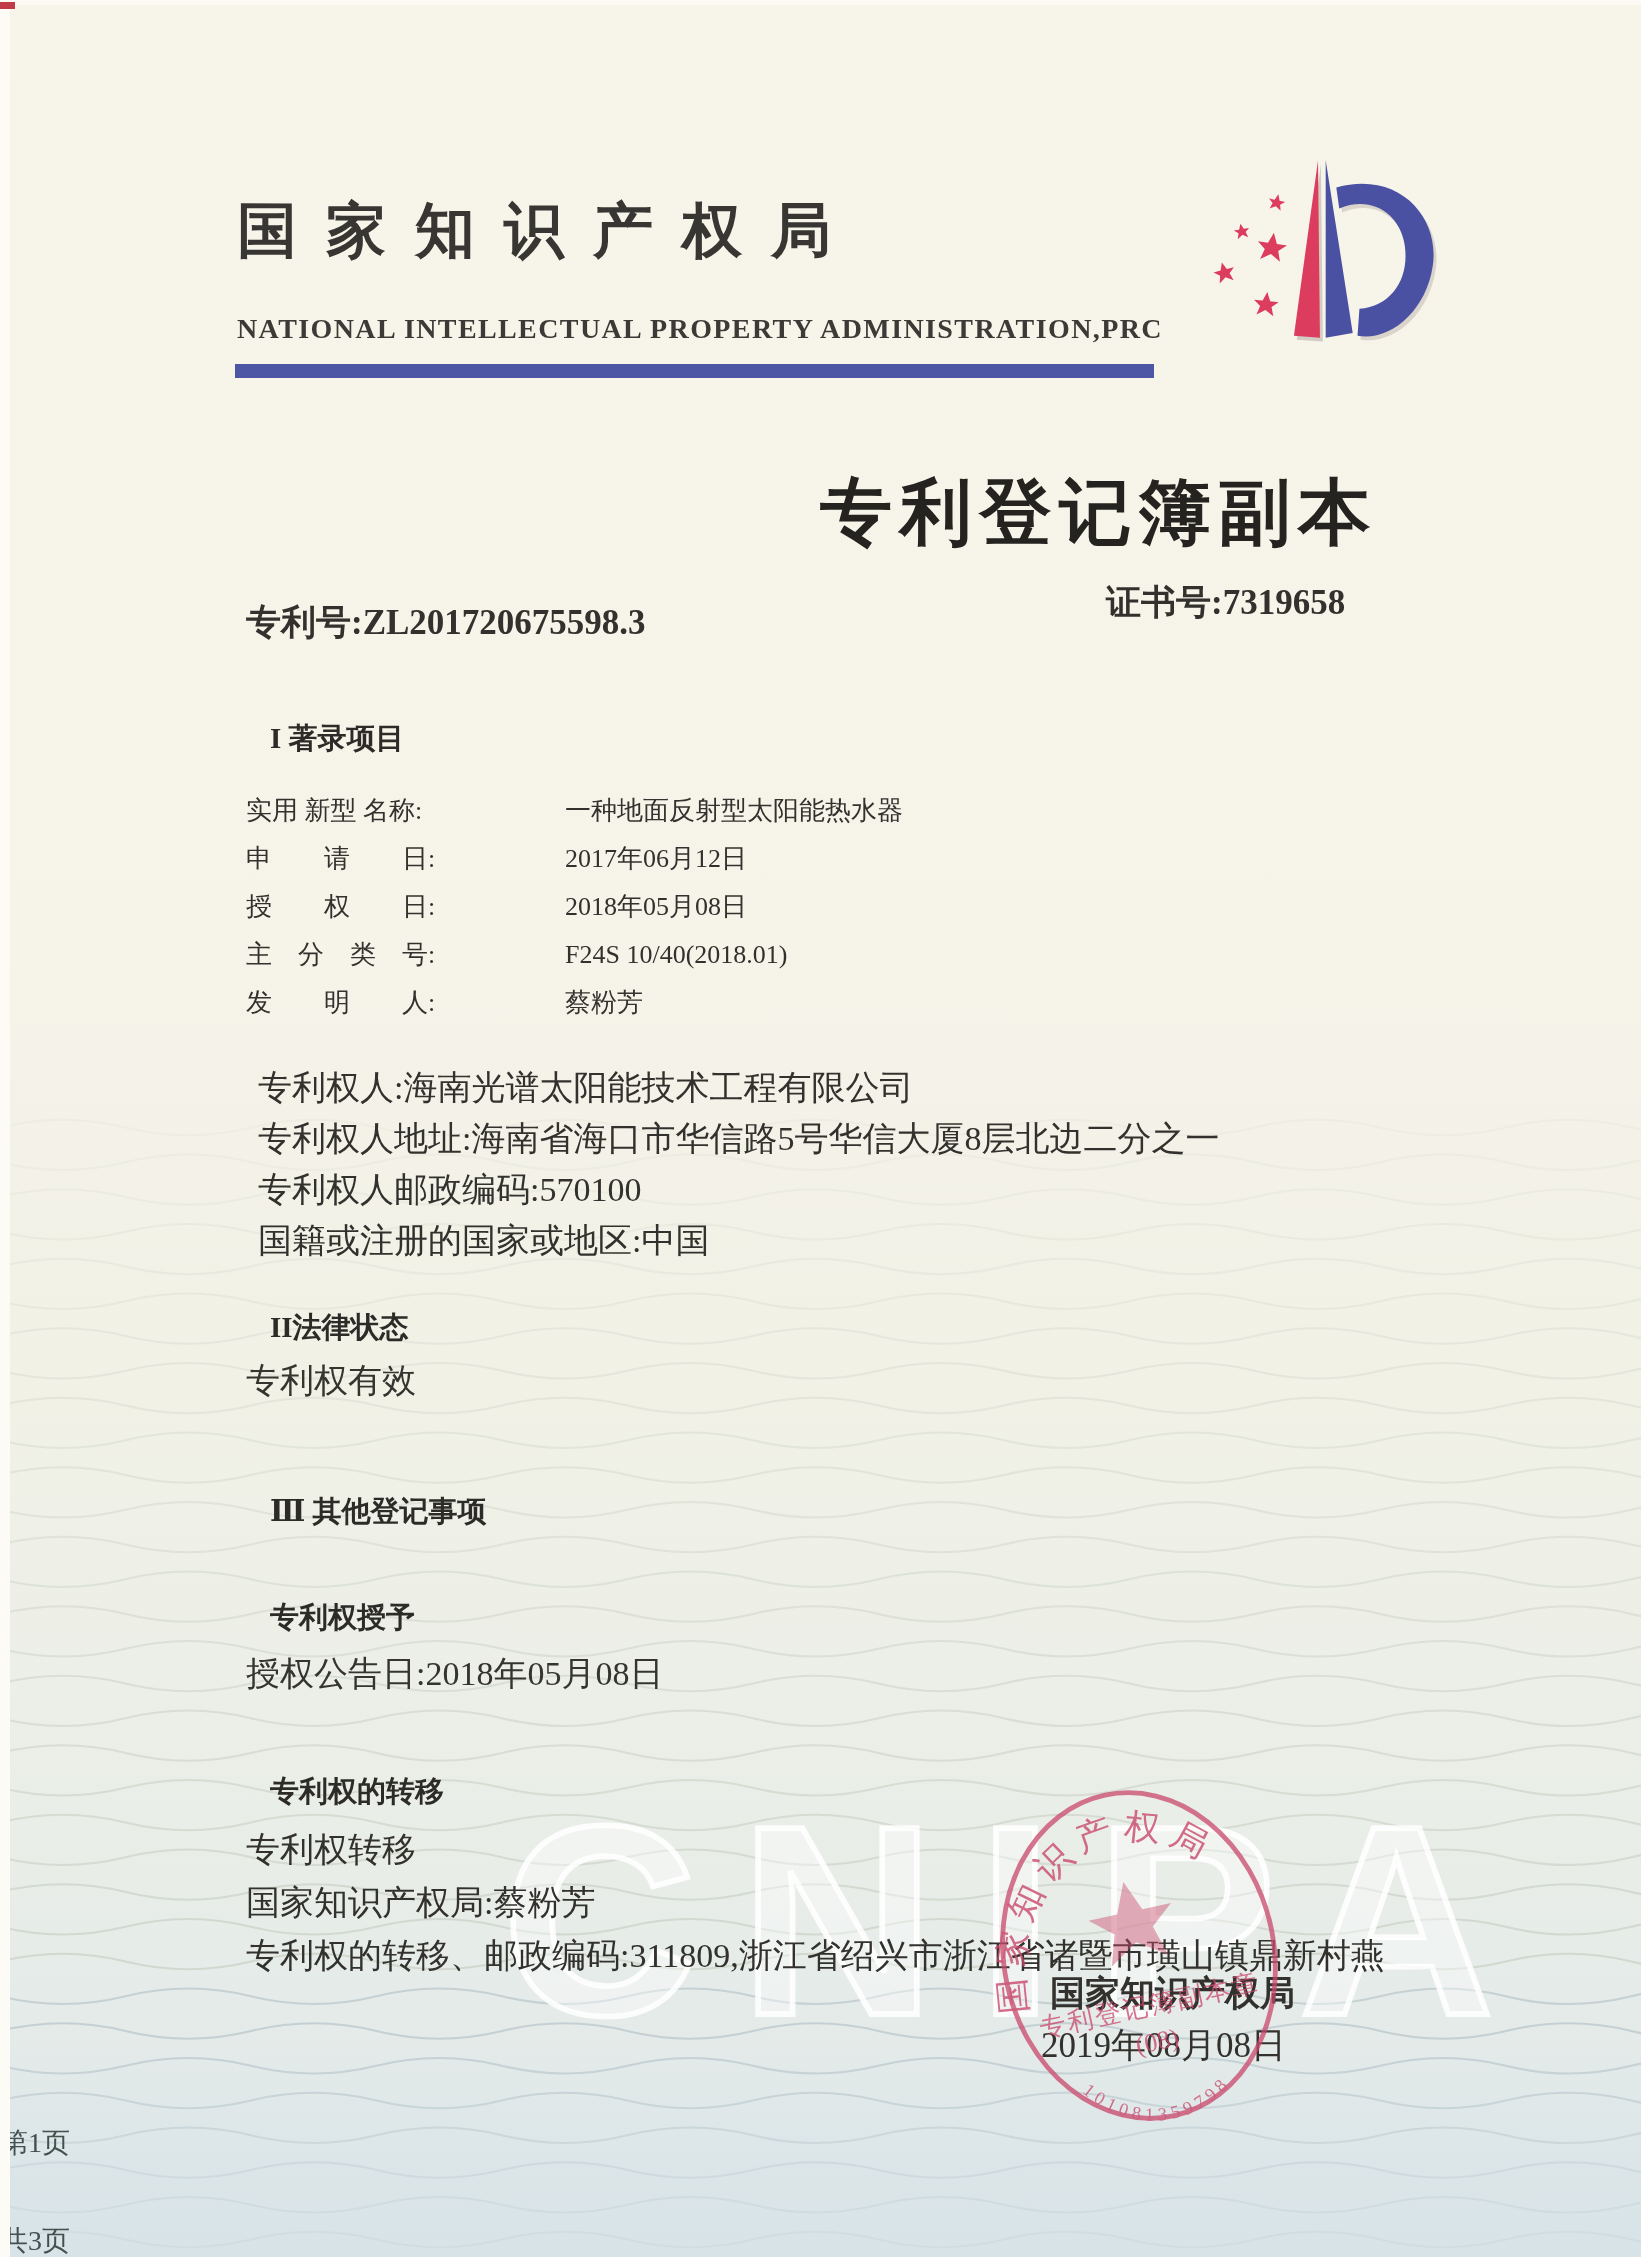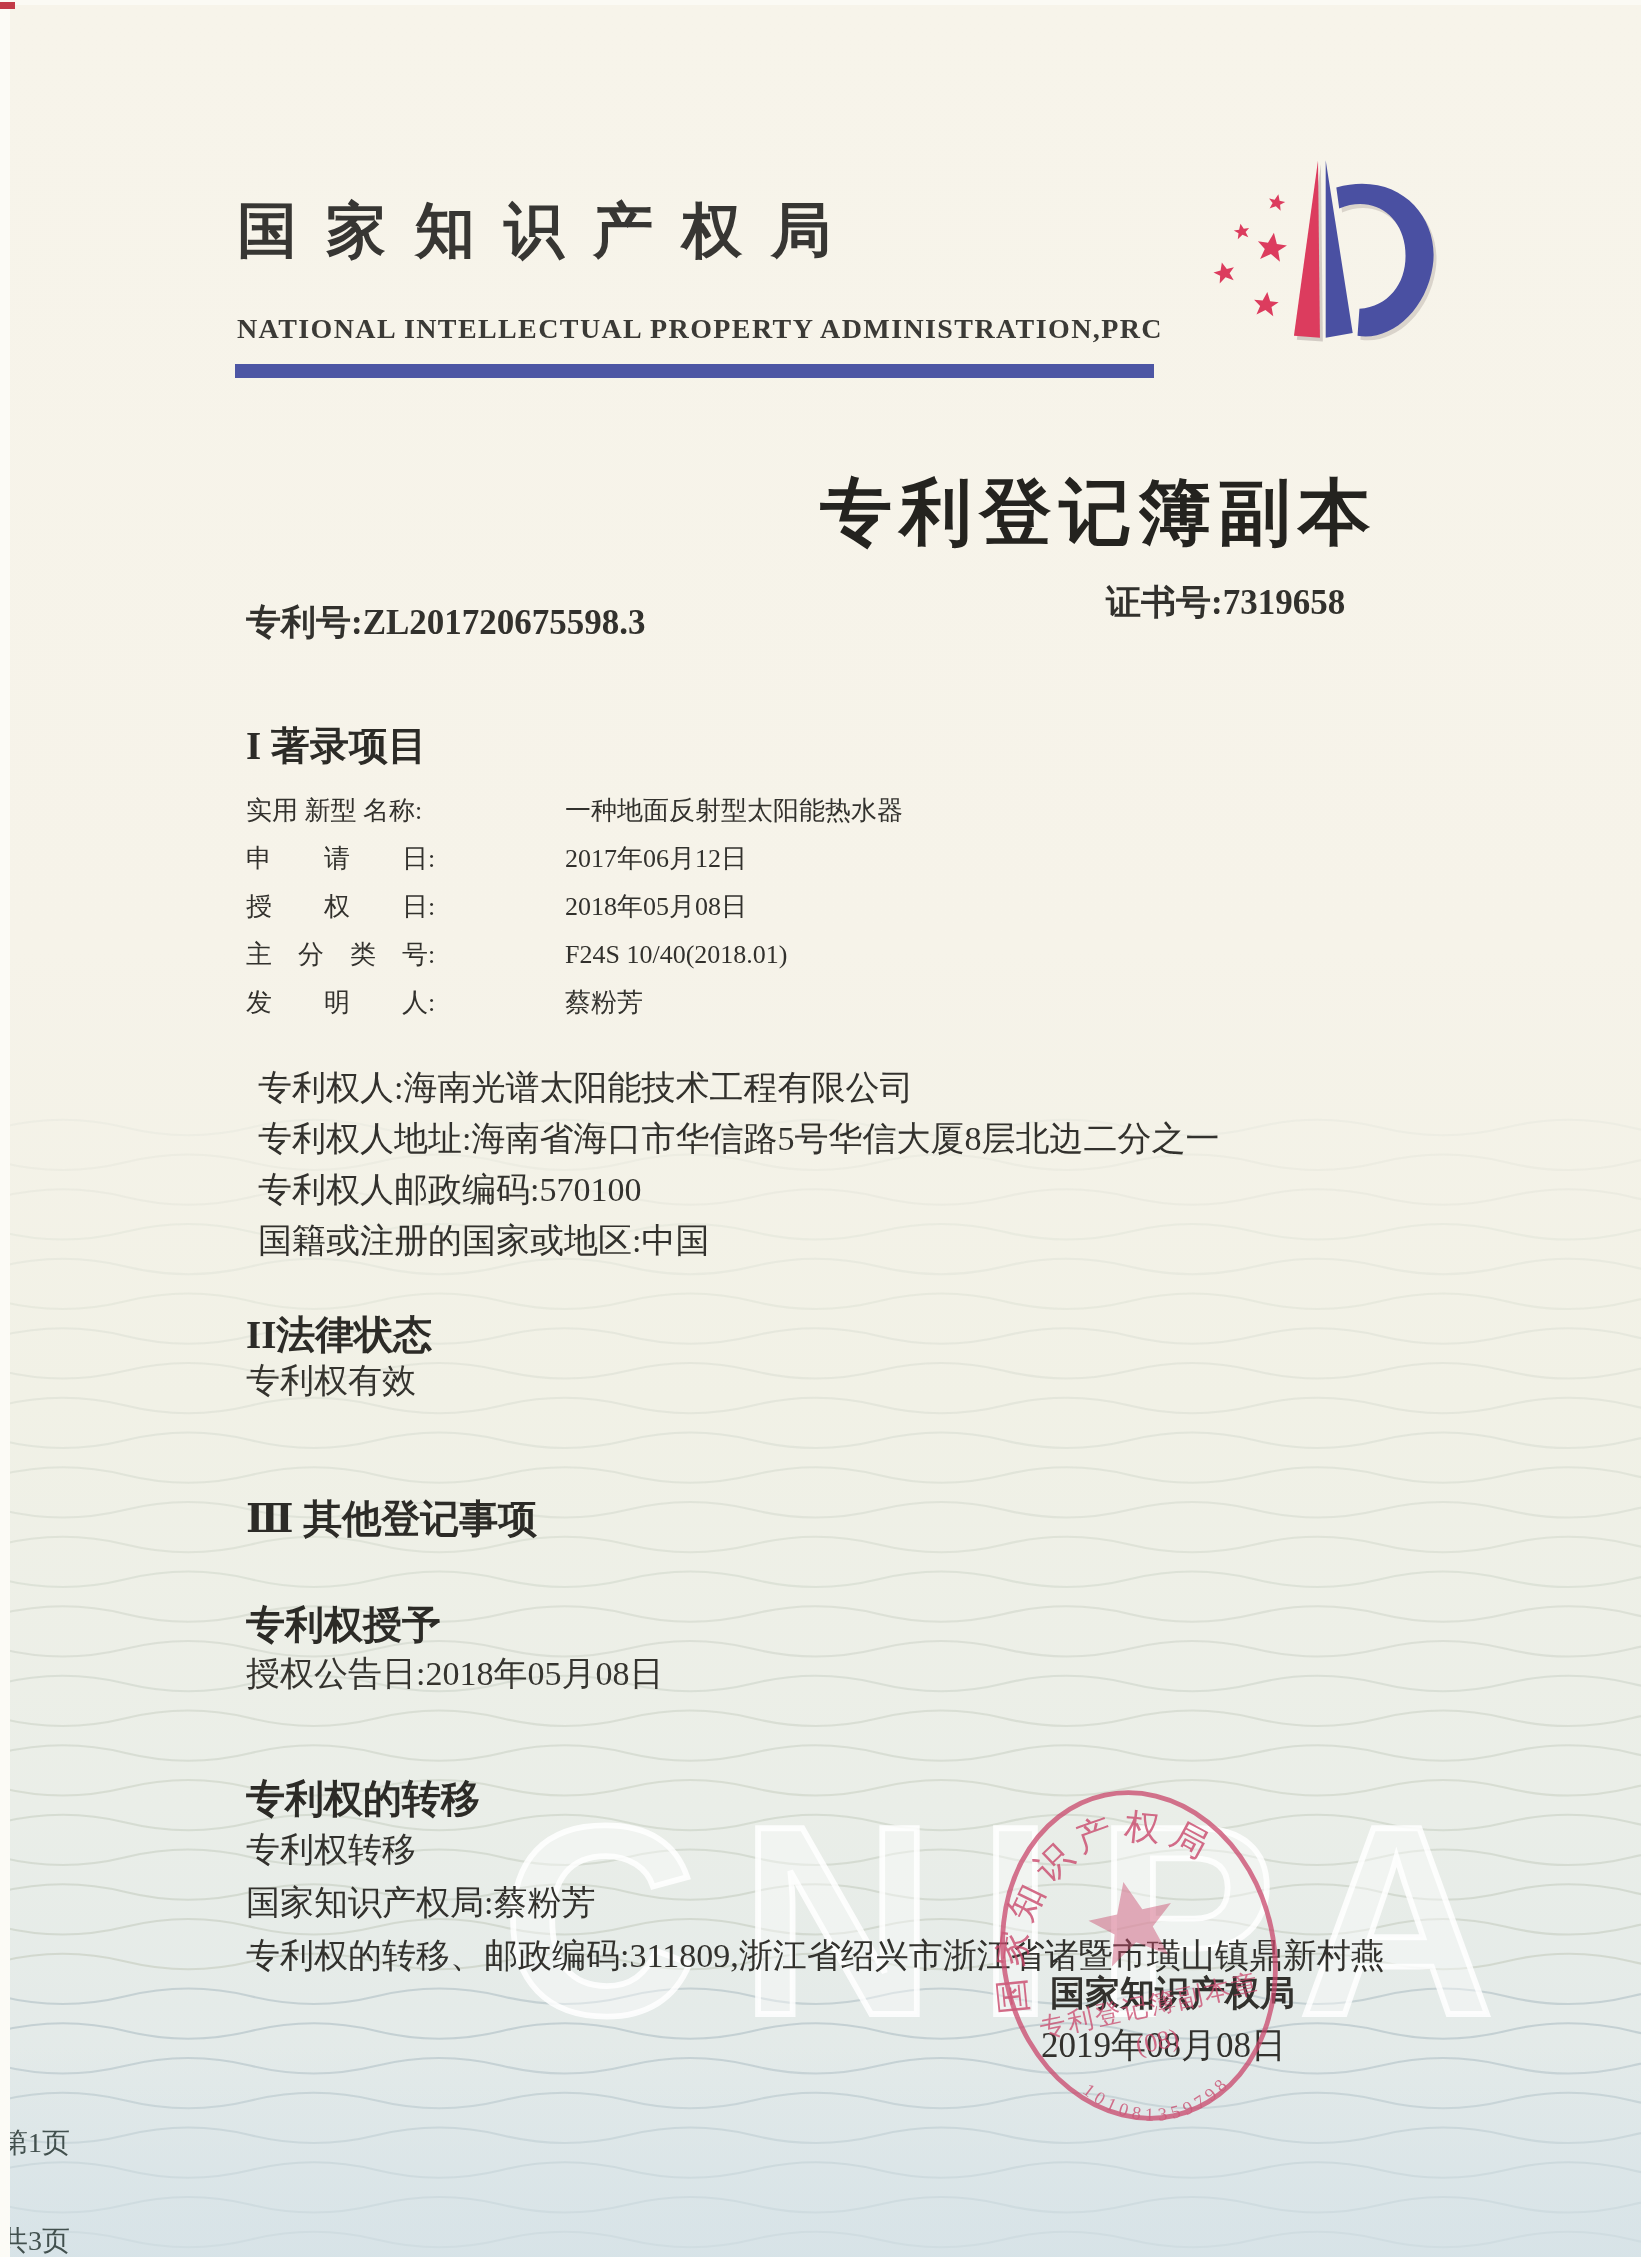--- a/index.html
+++ b/index.html
@@ -11,21 +11,21 @@
   .abs{position:absolute;}
   .edge-left{left:0;top:0;width:9.7px;height:2257px;background:#fcfbf6;z-index:6;}
   .edge-top{left:0;top:0;width:1641px;height:4.8px;background:#fbfaf4;z-index:6;}
   .corner-mark{left:0;top:1.9px;width:14.5px;height:6.8px;background:#c23a47;z-index:7;}
   .agency-cn{left:237px;top:191px;font-size:60px;font-weight:700;letter-spacing:29px;color:#373633;white-space:nowrap;z-index:4;}
   .agency-en{left:237px;top:313px;font-size:28px;font-weight:700;letter-spacing:1.4px;color:#3b3a36;white-space:nowrap;z-index:4;}
   .accent-bar{left:235px;top:364px;width:919px;height:13.5px;z-index:4;}
   .doc-title{left:0;top:465px;width:1378px;text-align:right;font-size:72px;font-weight:700;letter-spacing:7.7px;color:#24231f;z-index:4;}
   .num-patent{left:246px;top:599px;font-size:35px;font-weight:700;z-index:4;}
   .num-cert{left:1106px;top:579px;font-size:35px;font-weight:700;z-index:4;}
-  .sec-heading{font-size:39px;font-weight:700;color:#2c2b27;z-index:4;white-space:nowrap;}
+  .sec-heading{font-size:29px;font-weight:700;color:#2c2b27;z-index:4;white-space:nowrap;margin-left:24px;}
   .body-line{font-size:34px;color:#35342f;z-index:4;white-space:nowrap;}
   .biblio-rows{left:246px;top:787px;z-index:4;}
   .biblio-rows .row{height:48px;line-height:48px;font-size:26px;white-space:nowrap;}
   .biblio-rows .lbl{display:inline-block;min-width:319px;}
   .holder-lines{left:246px;top:1062px;z-index:4;margin-left:12px;}
   .holder-lines .row{height:51px;line-height:51px;font-size:34px;white-space:nowrap;}
   .transfer-lines .row{height:53px;line-height:53px;font-size:34px;white-space:nowrap;}
   .issuer-authority{left:1050px;top:1970px;font-size:35px;font-weight:700;z-index:4;}
   .issuer-date{left:1041px;top:2022px;font-size:35px;z-index:4;}
   .footer{left:0;top:2124px;width:1641px;display:flex;justify-content:center;gap:60px;font-size:28px;color:#42504e;z-index:4;flex-direction:column;}

